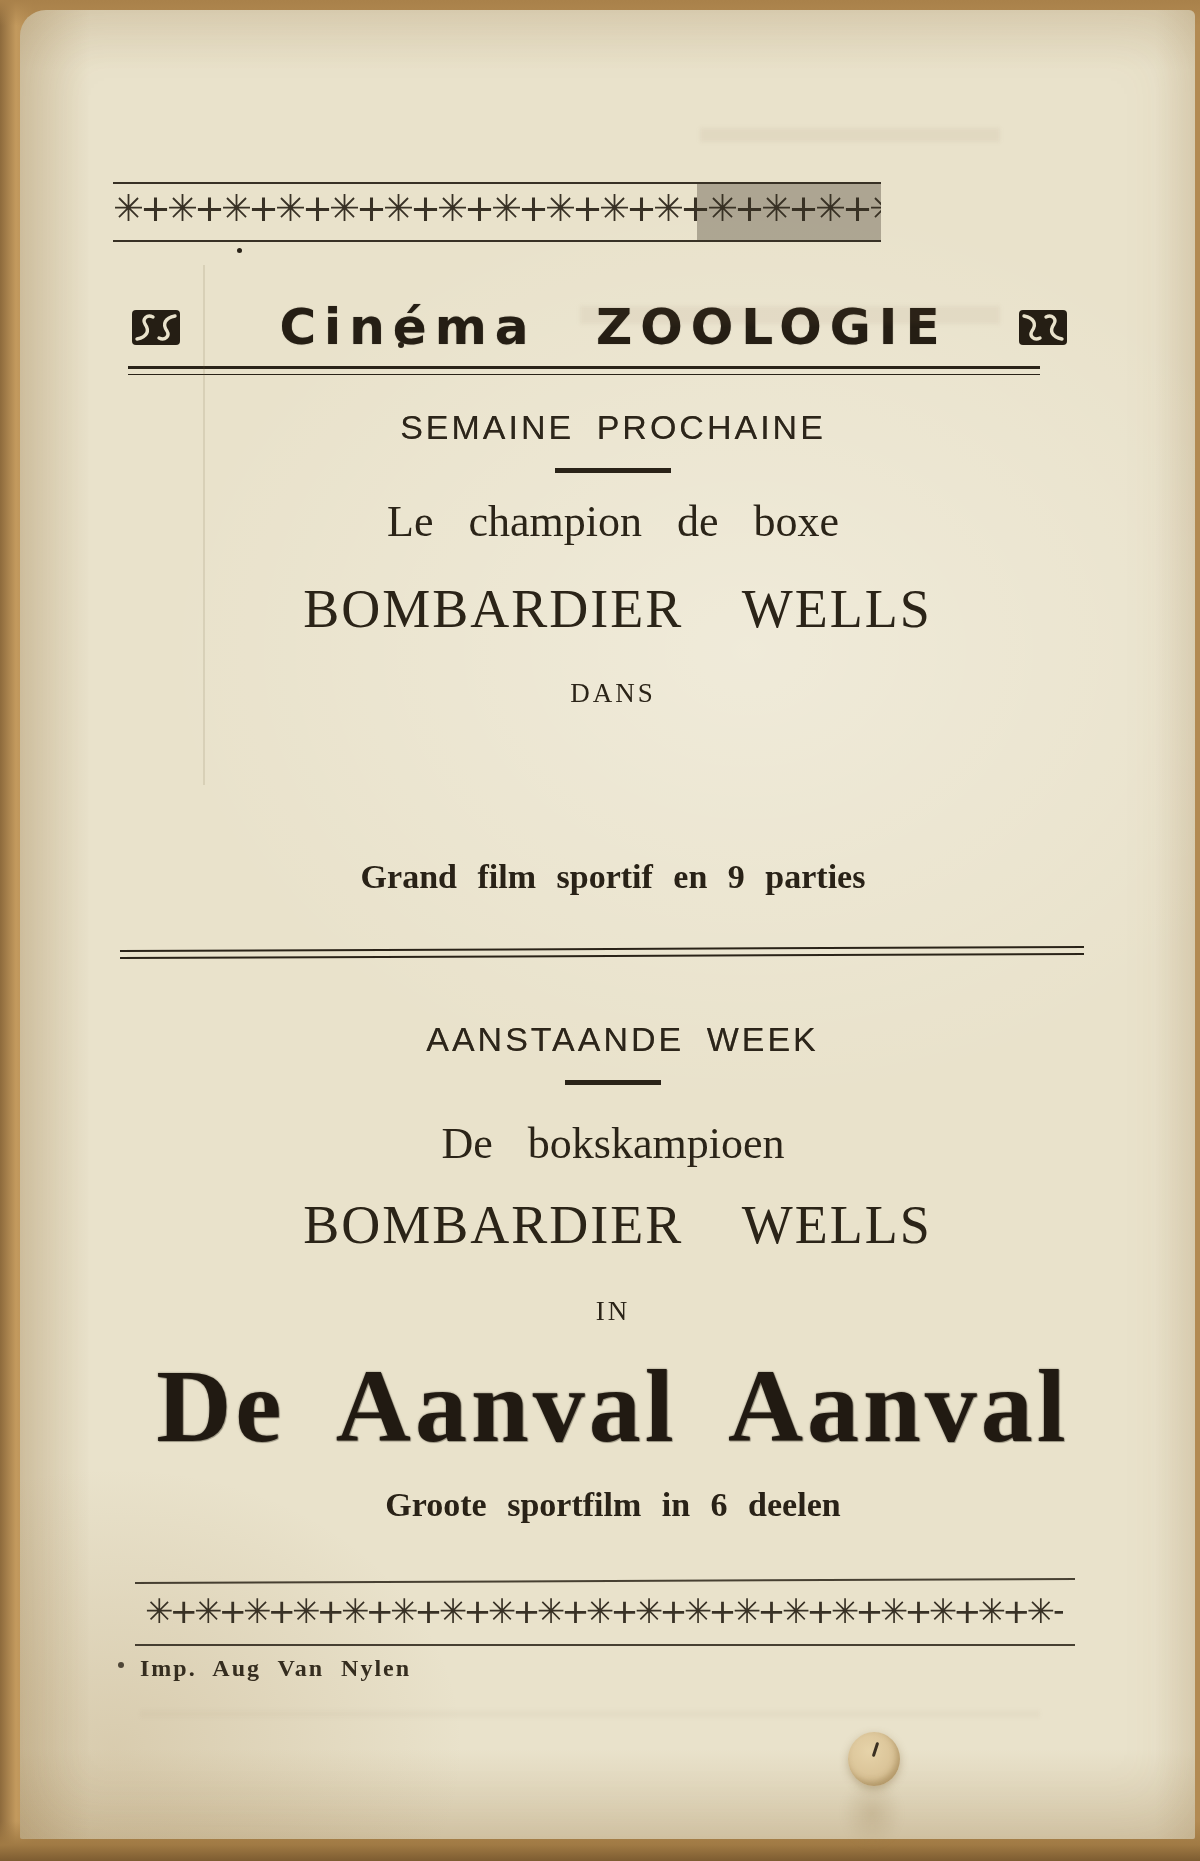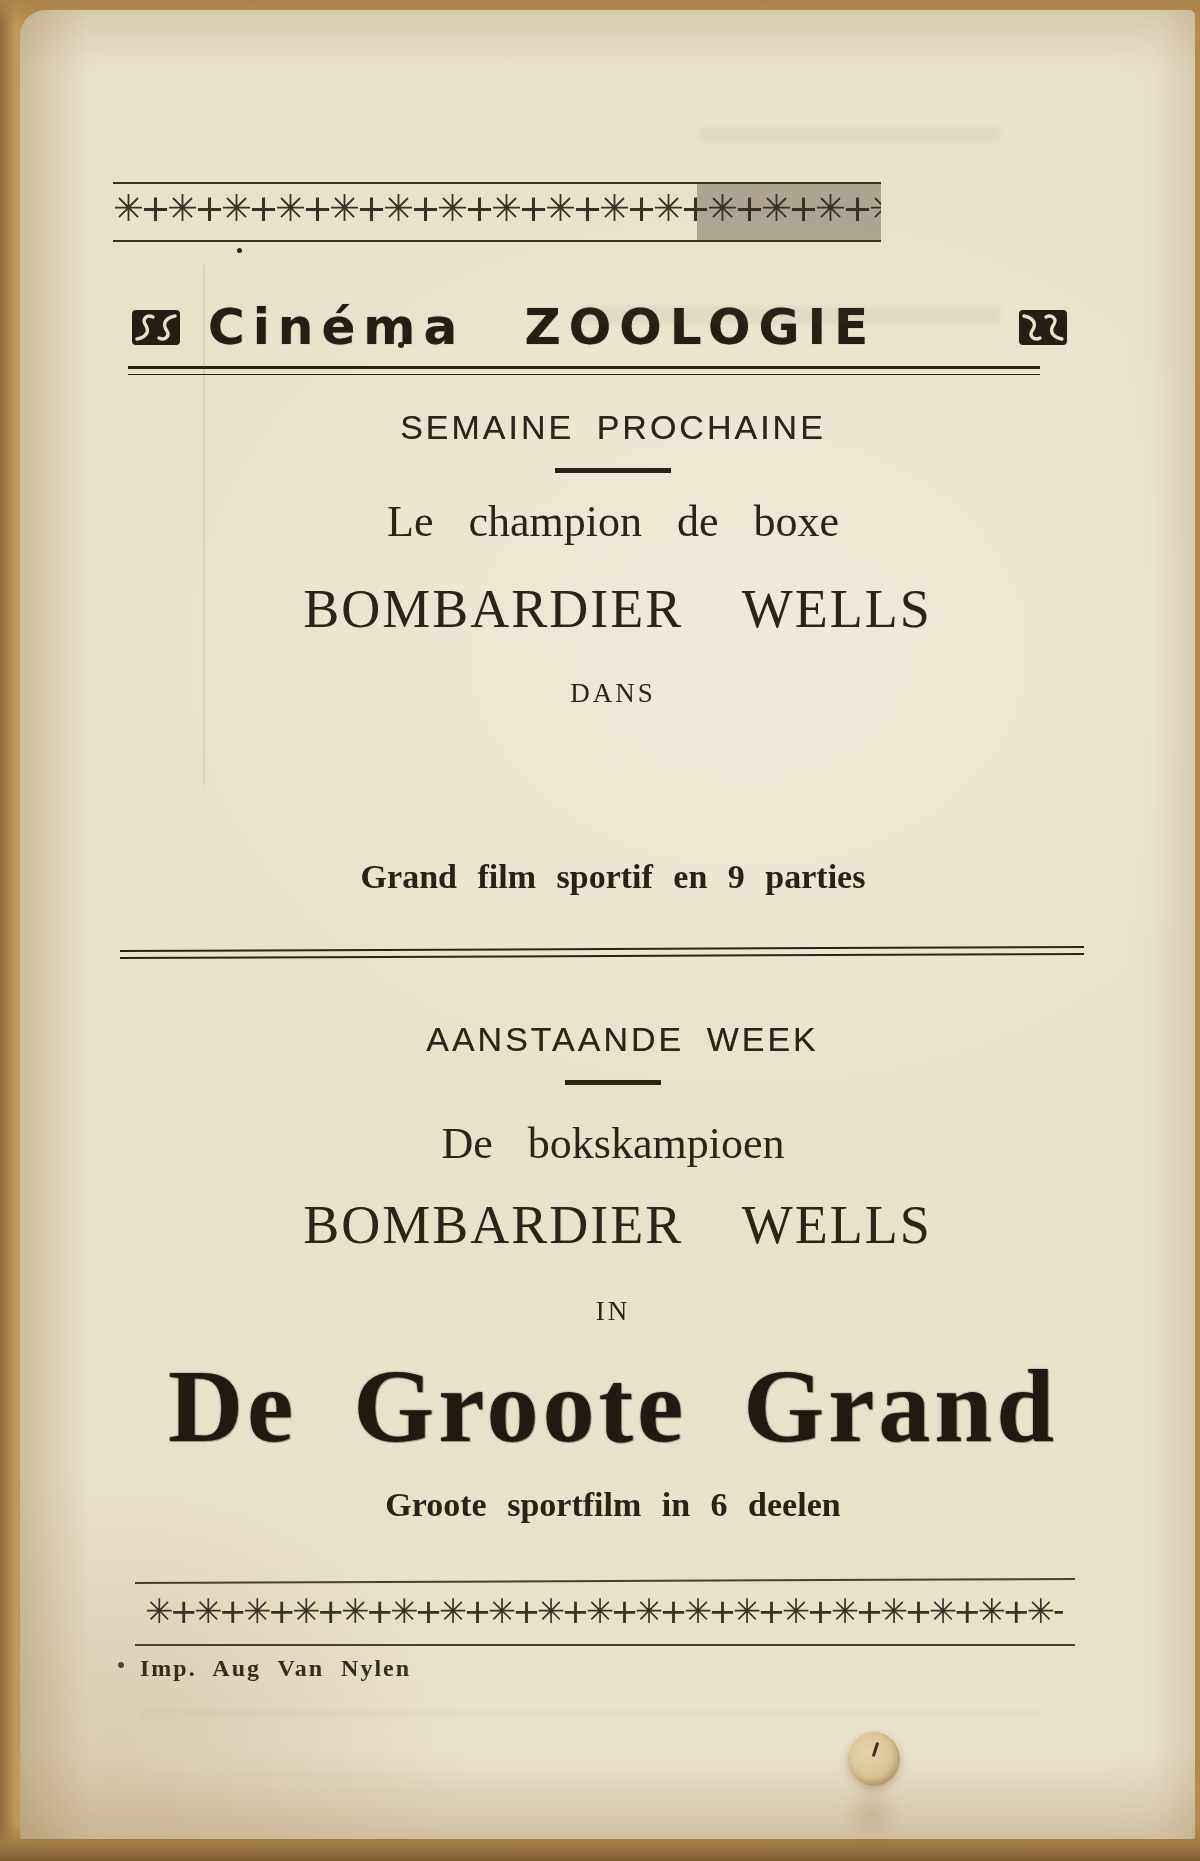--- a/index.html
+++ b/index.html
@@ -65,21 +65,21 @@
     left:125px;top:1578px;width:918px;height:52px;
     font-size:34px;line-height:46px;
   }
   .thin-rule{background:var(--ink);opacity:.85;}
 
   .header-row{
     top:288px;left:112px;right:128px;
     display:flex;align-items:center;justify-content:space-between;
   }
   .cinema-title{
-    flex:1;
+    flex:1;text-align:center;
     font-family:"DejaVu Sans", sans-serif;
     font-weight:700;font-size:50px;letter-spacing:8px;word-spacing:34px;
     color:#251e14;text-shadow:0 0 1px rgba(35,28,16,.5);margin-left:28px;
   }
   .fleuron{color:#251e14;line-height:0;}
   .fleuron.right svg{transform:scaleX(-1);}
 
   .double-rule{
     left:108px;top:356px;width:912px;height:5px;
     border-top:3.5px solid var(--ink);
@@ -173,21 +173,21 @@
 
   <div class="abs mid-rule"></div>
 
   <div class="abs center week-heading" style="top:1010px;padding-left:19px;">AANSTAANDE WEEK</div>
   <div class="abs center" style="top:1070px;">
     <div class="short-rule" style="width:96px;"></div>
   </div>
   <div class="abs center intro-line" style="top:1108px;">De bokskampioen</div>
   <div class="abs center star-name" style="top:1184px;">BOMBARDIER WELLS</div>
   <div class="abs center connector" style="top:1286px;">IN</div>
-  <div class="abs center film-title nl">De Groote Grand</div>
+  <div class="abs center film-title nl">De Aanval Aanval</div>
   <div class="abs center film-subtitle" style="top:1476px;">Groote sportfilm in 6 deelen</div>
 
   <div class="abs thin-rule" style="left:115px;top:1570px;width:940px;height:2px;transform:rotate(-0.25deg);"></div>
   <div class="abs orn-band orn-bottom">✳+✳+✳+✳+✳+✳+✳+✳+✳+✳+✳+✳+✳+✳+✳+✳+✳+✳+✳+✳+✳+✳+✳+✳+✳+✳+</div>
   <div class="abs thin-rule" style="left:115px;top:1634px;width:940px;height:1.5px;"></div>
 
   <div class="abs imprint">Imp. Aug Van Nylen</div>
 
   <div class="abs wax-spot"></div>
   <div class="smudge"></div>

